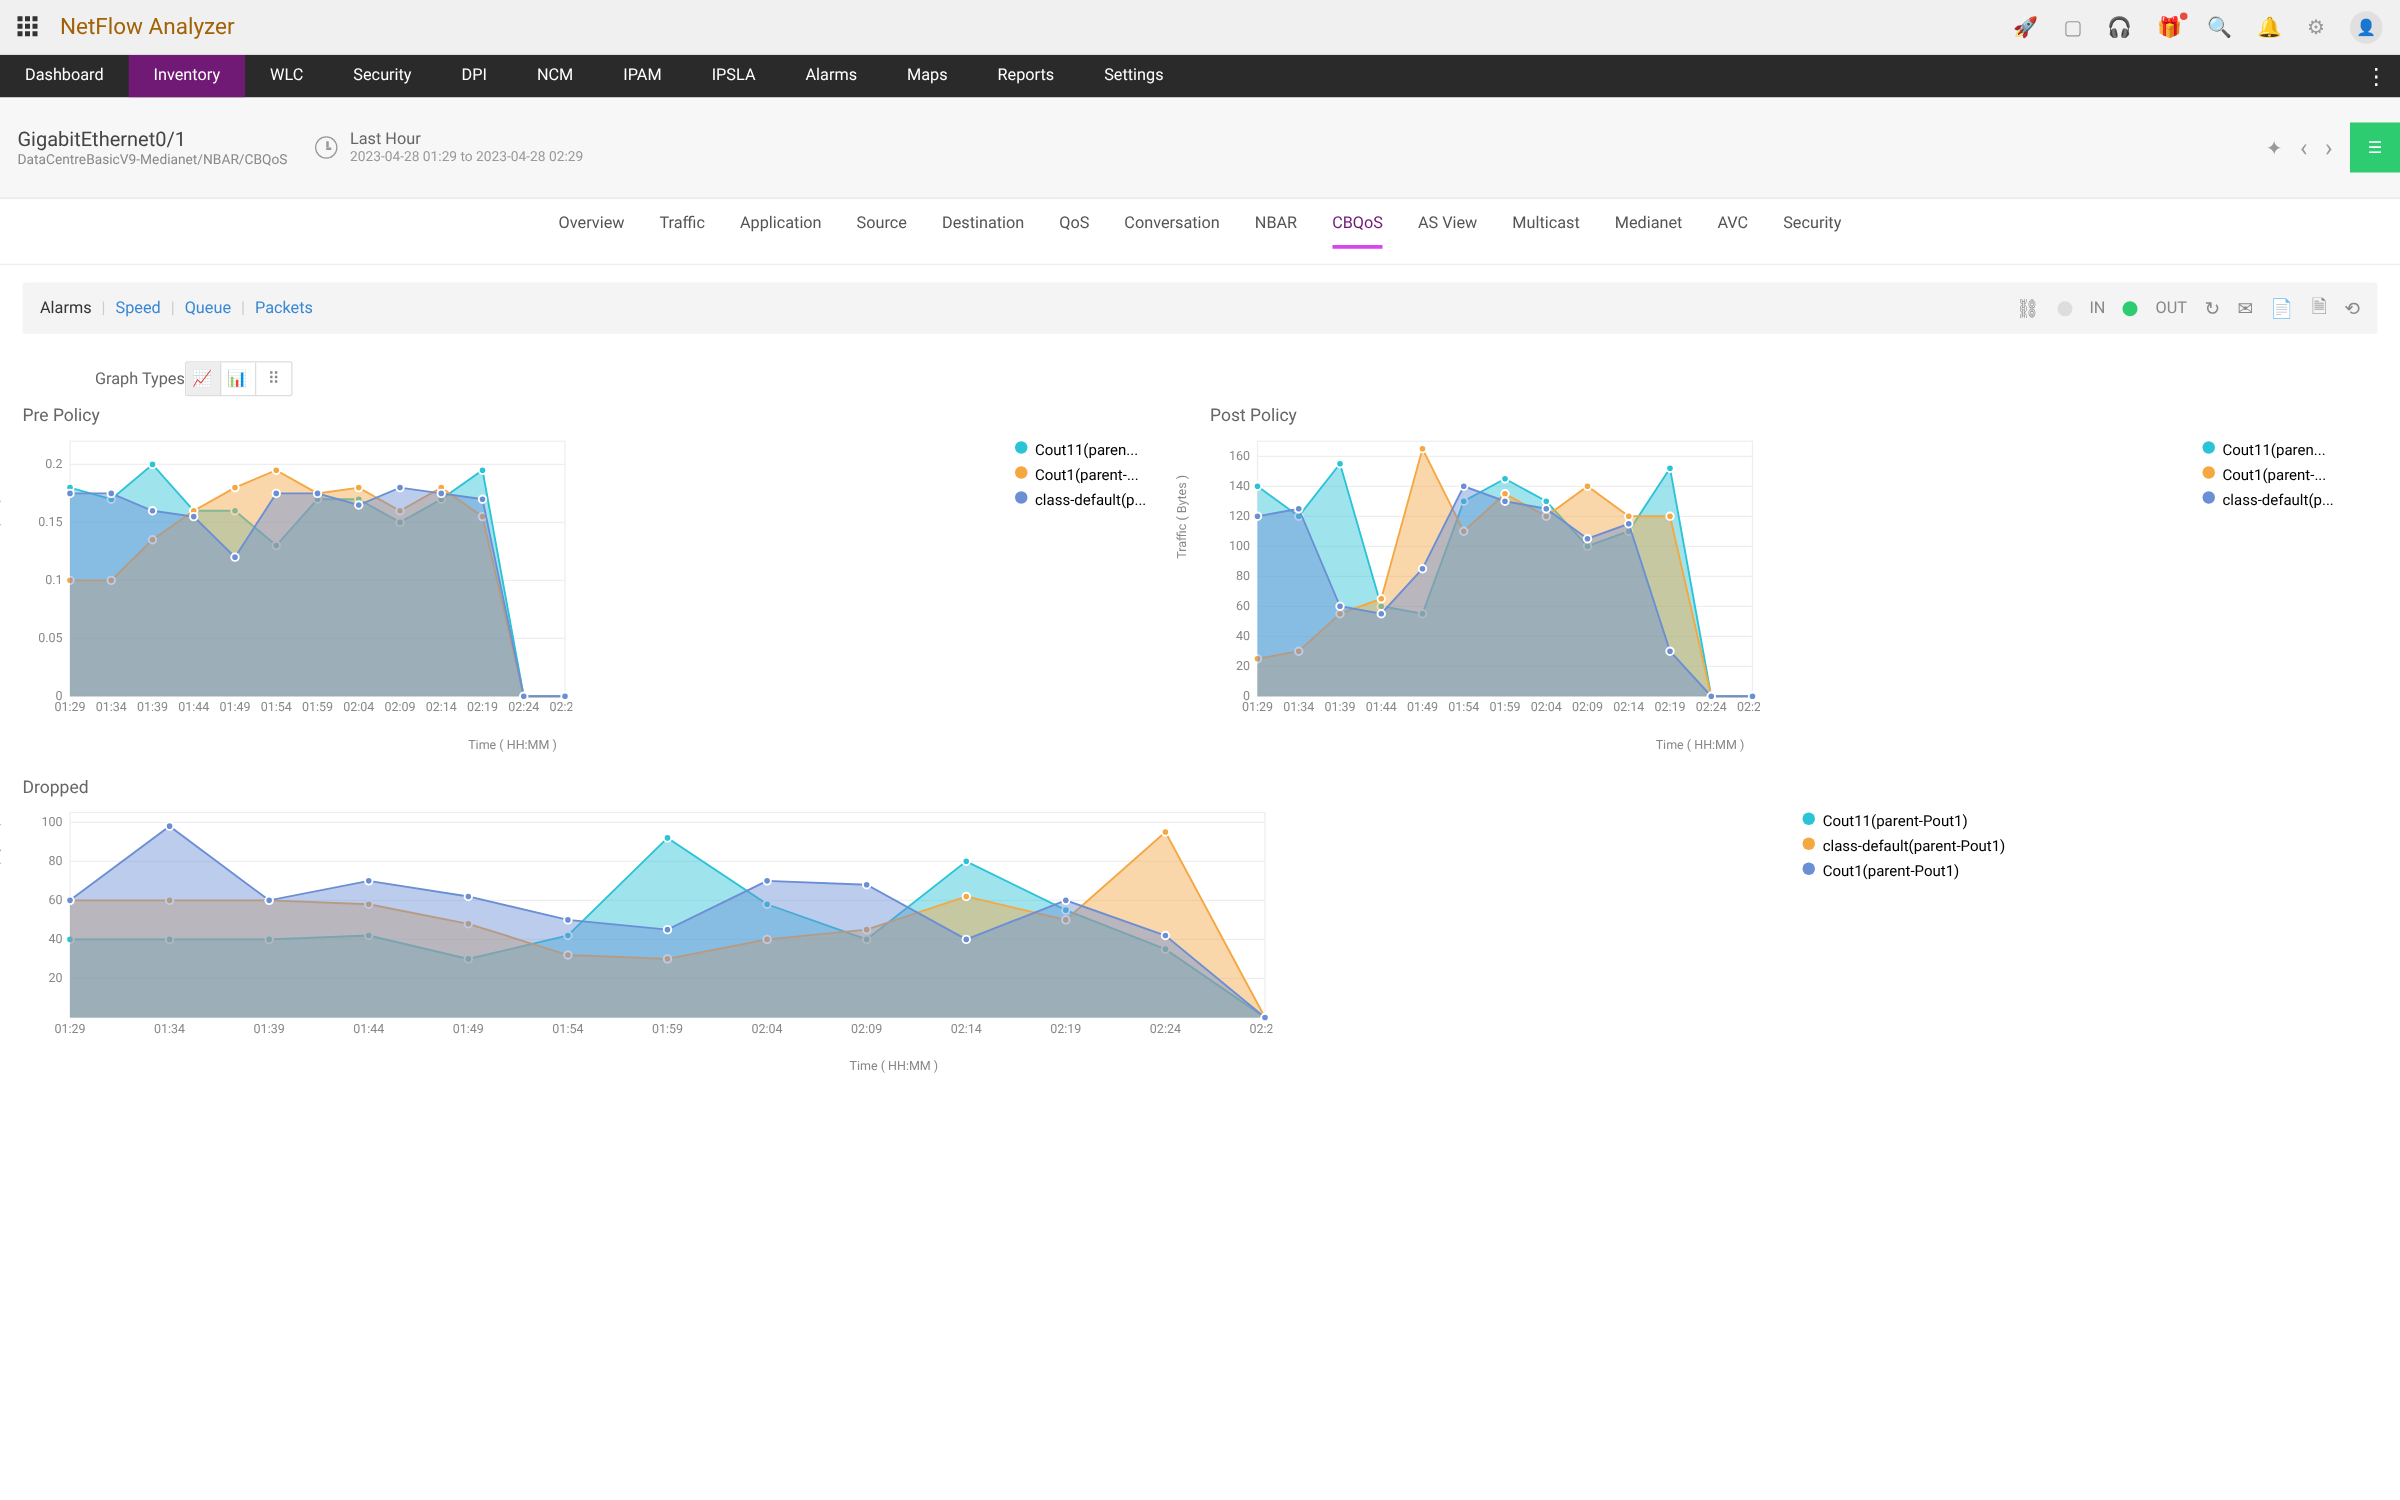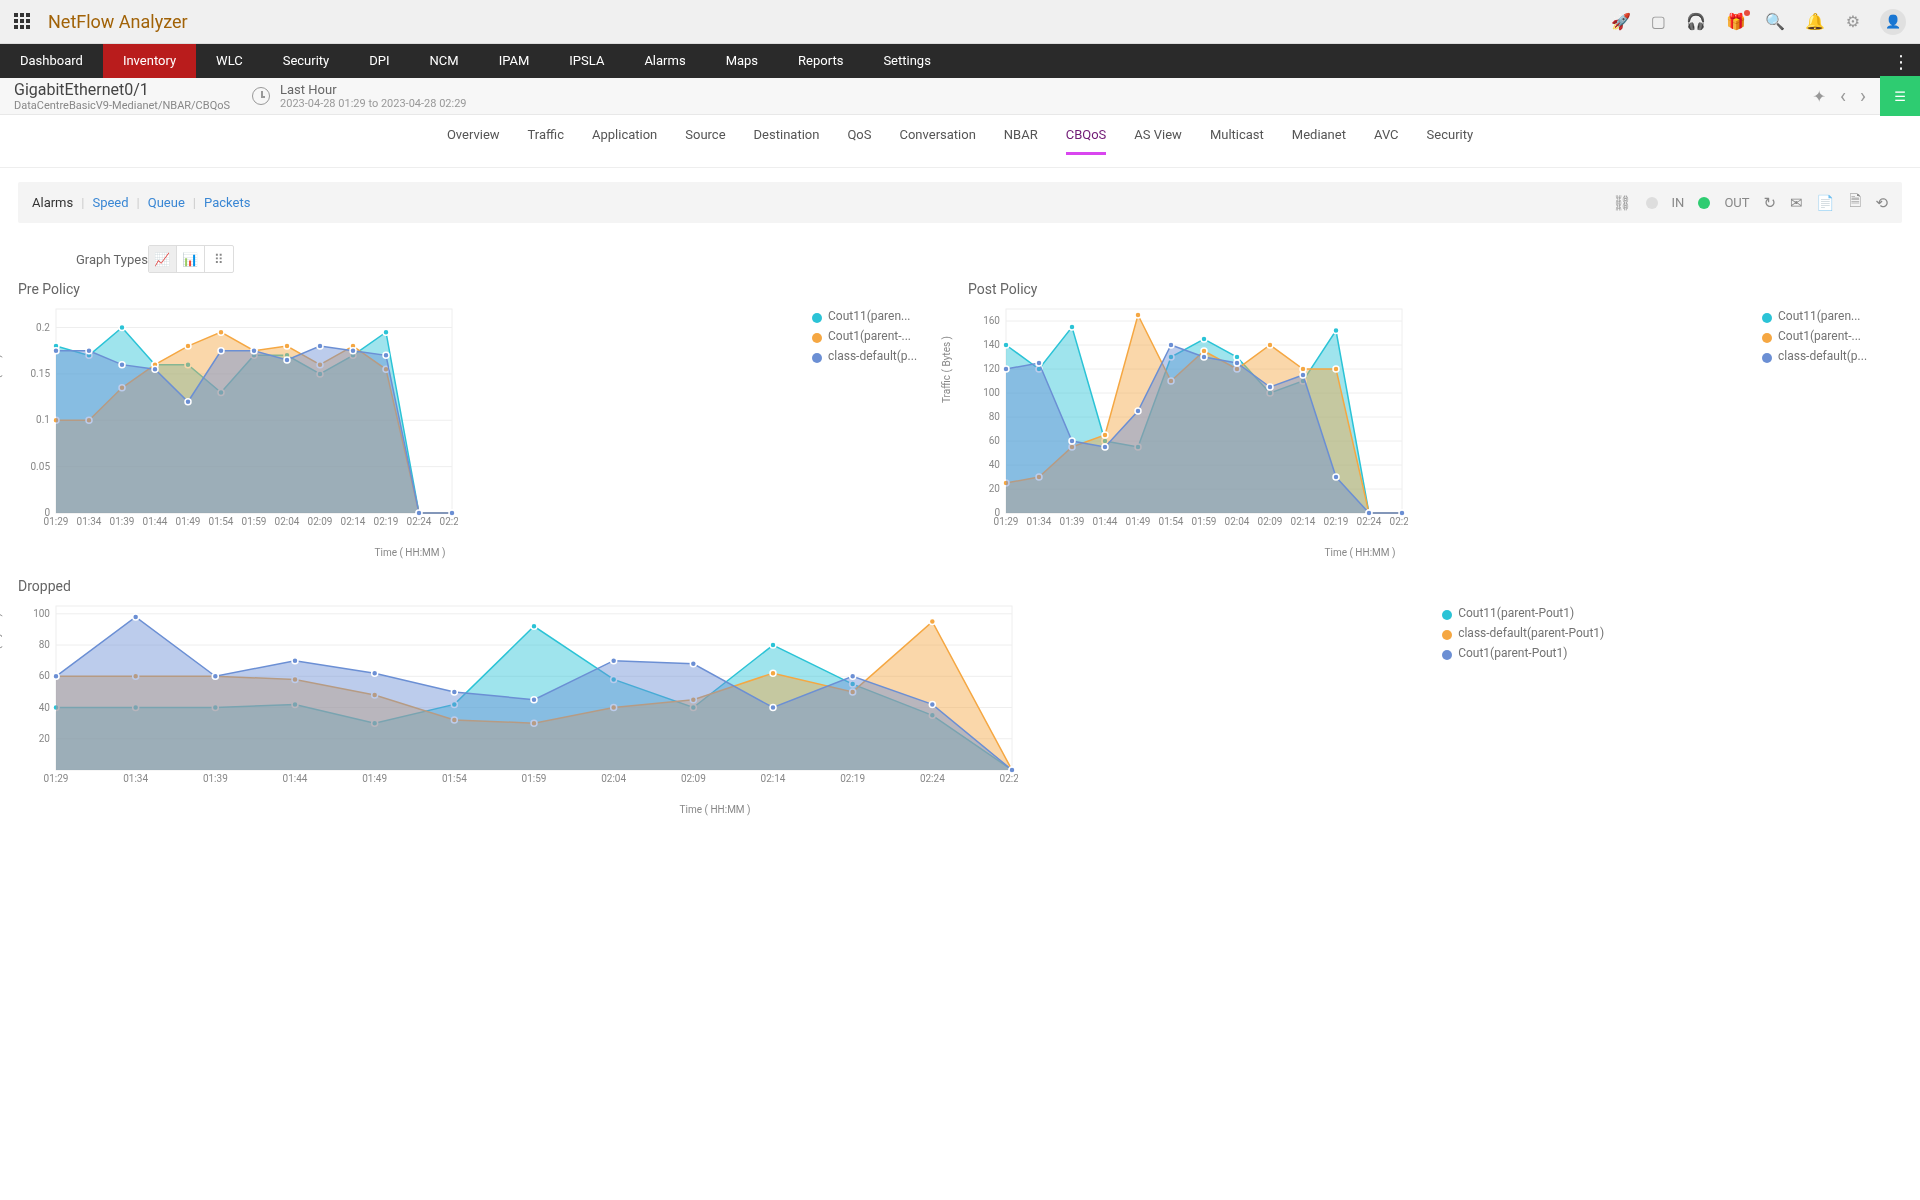--- a/index.html
+++ b/index.html
@@ -9,23 +9,23 @@
 .grid-icon span{background:#333}
 .app-title{font-size:18px;color:#a16207;font-weight:400}
 .topbar-spacer{flex:1}
 .topbar-icons{display:flex;gap:20px;align-items:center;color:#999}
 .topbar-icons .ico{cursor:pointer;font-size:16px}
 .gift-wrap{position:relative}
 .gift-dot{position:absolute;top:-2px;right:-4px;width:6px;height:6px;background:#e74c3c;border-radius:50%}
 .avatar{width:26px;height:26px;border-radius:50%;background:#e0e0e0;display:flex;align-items:center;justify-content:center;color:#bbb}
 .navbar{background:#2a2a2a;display:flex;align-items:center;height:34px;position:relative}
 .navbar a{color:#fff;padding:0 20px;font-size:13px;line-height:34px;cursor:pointer}
-.navbar a.active{background:#b91c1c}
+.navbar a.active{background:#701a75}
 .navbar .kebab{position:absolute;right:12px;color:#fff;cursor:pointer;font-size:18px;letter-spacing:-2px}
-.context{background:#f7f7f7;display:flex;align-items:center;padding:2px 14px;border-bottom:1px solid #e8e8e8;position:relative}
+.context{background:#f7f7f7;display:flex;align-items:center;padding:24px 14px;border-bottom:1px solid #e8e8e8;position:relative}
 .ctx-left{flex:0 0 auto;margin-right:22px}
 .ctx-title{font-size:16px;color:#444}
 .ctx-sub{font-size:11px;color:#888}
 .ctx-time{display:flex;align-items:center;gap:10px}
 .clock-ico{width:18px;height:18px;border:1.5px solid #999;border-radius:50%;position:relative}
 .clock-ico:before,.clock-ico:after{content:"";position:absolute;background:#999;left:50%;top:50%;transform-origin:left top}
 .clock-ico:before{width:5px;height:1.5px;transform:rotate(-90deg)}
 .clock-ico:after{width:4px;height:1.5px}
 .time-txt .main{color:#666;font-size:13px}
 .time-txt .sub{color:#999;font-size:11px}
@@ -54,21 +54,21 @@
 .gt-btns div{width:28px;height:26px;display:flex;align-items:center;justify-content:center;cursor:pointer;color:#888;border-right:1px solid #ddd}
 .gt-btns div:last-child{border-right:none}
 .gt-btns div.active{background:#eee}
 .charts-row{display:flex;gap:16px;margin-bottom:20px}
 .chart-wrap{flex:1;position:relative}
 .chart-title{text-align:left;color:#666;font-size:14px;margin-bottom:6px}
 .chart-box{display:flex}
 .chart-area{position:relative;flex:1}
 .y-label{position:absolute;left:-22px;top:50%;transform:rotate(-90deg) translateX(50%);transform-origin:left;font-size:10px;color:#888;white-space:nowrap}
 .legend{width:150px;padding:6px 0 0 10px}
-.legend div{display:flex;align-items:flex-end;gap:6px;margin-bottom:6px;font-size:12px;color:#737373}
+.legend div{display:flex;align-items:flex-start;gap:6px;margin-bottom:6px;font-size:12px;color:#000000}
 .legend .lg-dot{width:10px;height:10px;border-radius:50%;flex-shrink:0}
 svg{display:block}
 .x-label{text-align:center;font-size:10px;color:#888;margin-top:4px}
 .chart-wide{margin-top:10px}
 .chart-wide .chart-box{align-items:flex-start}
 .chart-wide .chart-area{flex:0 0 74%}
 .chart-wide .legend{width:auto;padding-left:30px}
 .tick-txt{font-size:10px;fill:#888}
 .grid-line{stroke:#eee;stroke-width:1}
 .area{fill-opacity:0.45}

